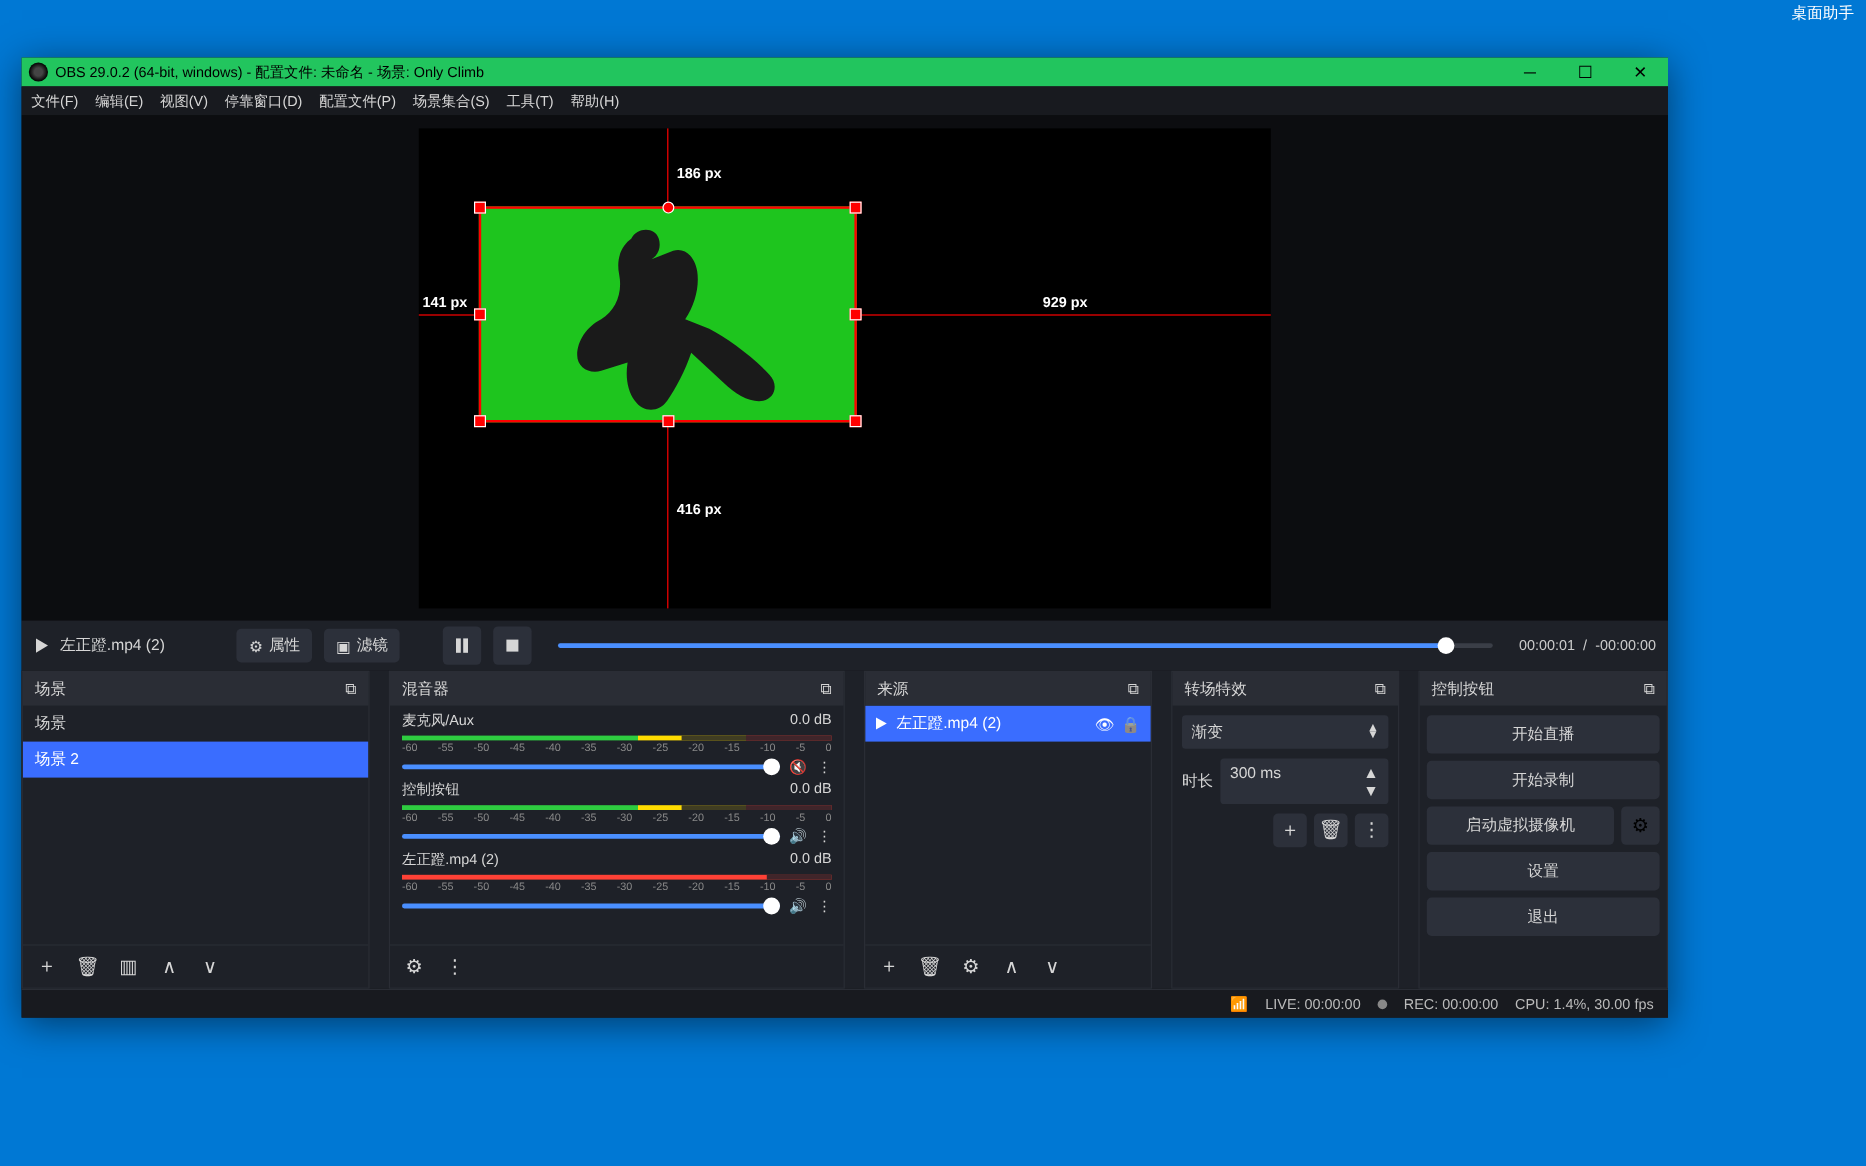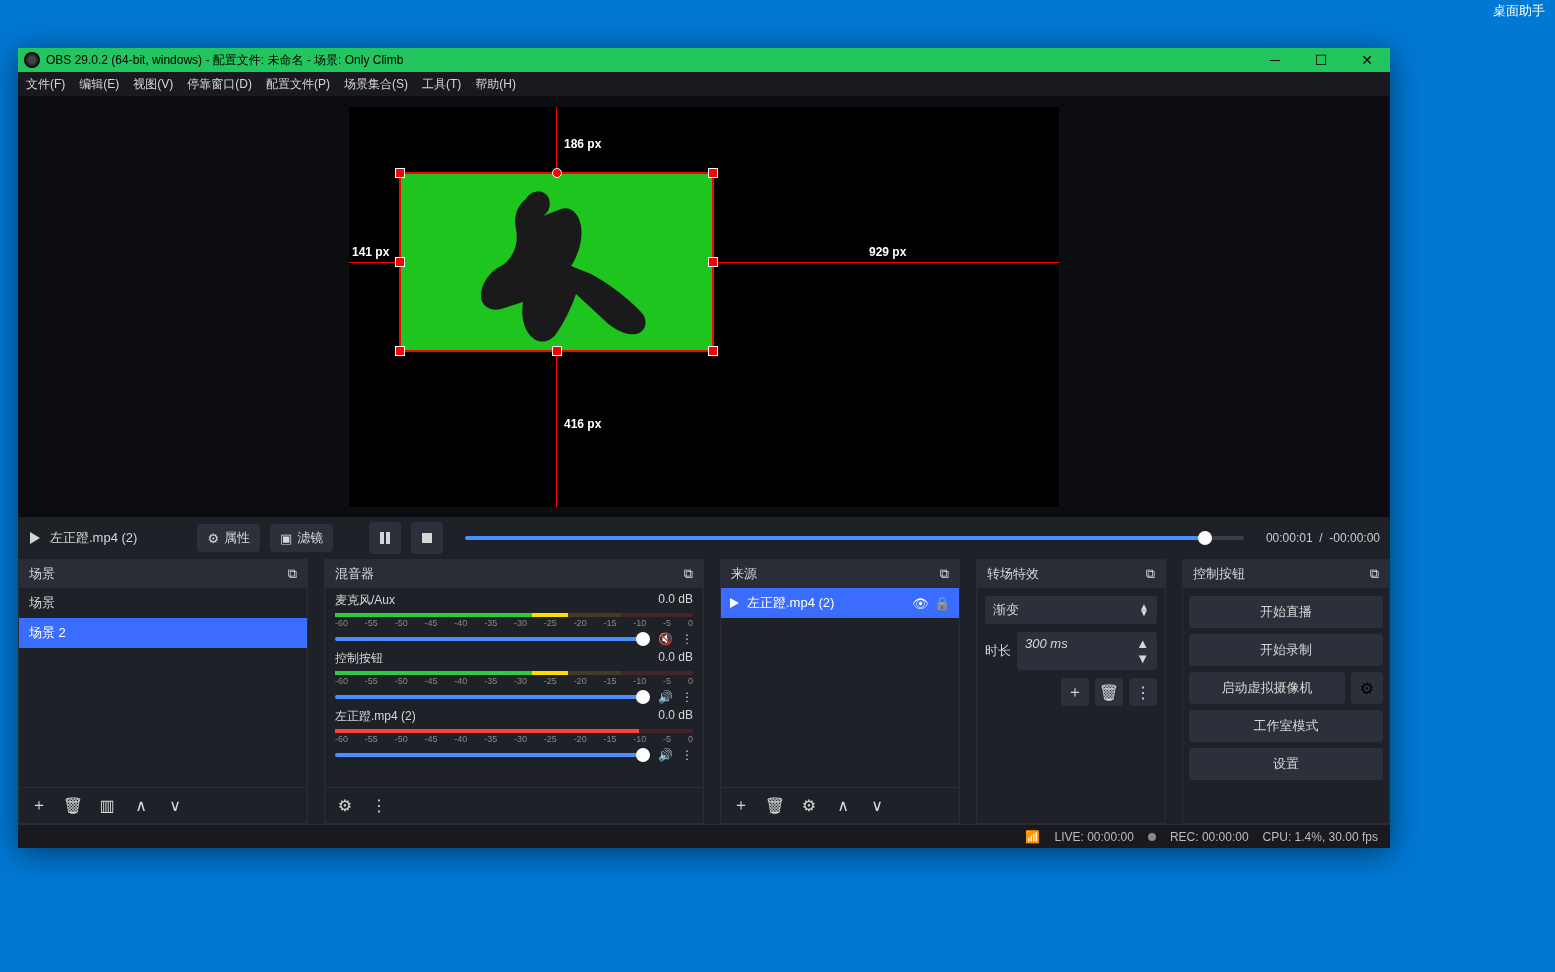--- a/index.html
+++ b/index.html
@@ -72,21 +72,21 @@
 .vol-slider { flex: 1; height: 4px; background: #4a8fff; border-radius: 2px; position: relative; }
 .vol-thumb { position: absolute; right: 0; top: -5px; width: 14px; height: 14px; background: #fff; border-radius: 50%; }
 
 .source-row { display: flex; align-items: center; padding: 6px 8px; background: #3a6dff; color: #fff; font-size: 13px; gap: 6px; }
 .source-row .vis { margin-left: auto; }
 
 .trans-body { padding: 8px; color: #d6d6d6; font-size: 13px; }
 .trans-select { background: #2c303a; padding: 5px 8px; border-radius: 3px; display: flex; align-items: center; margin-bottom: 8px; }
 .trans-select .sel-arrows { margin-left: auto; font-size: 10px; line-height: 6px; }
 .trans-dur { display: flex; align-items: center; gap: 6px; margin-bottom: 8px; justify-content: flex-end; }
-.trans-dur .spin { background: #2c303a; padding: 4px 8px; border-radius: 3px; flex: 1; display: flex; font-style: italic; }
+.trans-dur .spin { background: #2c303a; padding: 4px 8px; border-radius: 3px; flex: 1; display: flex; }
 .trans-btns { display: flex; gap: 6px; justify-content: flex-end; }
 
 .ctrl-body { padding: 8px 6px; display: flex; flex-direction: column; gap: 6px; }
 .ctrl-button { background: #2c303a; color: #d6d6d6; padding: 7px; text-align: center; font-size: 13px; border-radius: 4px; cursor: pointer; }
 .ctrl-row { display: flex; gap: 6px; }
 .ctrl-row .ctrl-button { flex: 1; }
 .ctrl-gear { width: 32px; background: #2c303a; border-radius: 4px; display: flex; align-items: center; justify-content: center; }
 
 .statusbar { height: 24px; background: #181a1f; color: #bbb; font-size: 12px; display: flex; align-items: center; justify-content: flex-end; padding: 0 12px; gap: 14px; border-top: 1px solid #2a2d35; }
 .statusbar .dot { width: 8px; height: 8px; background: #888; border-radius: 50%; display: inline-block; }
@@ -362,22 +362,22 @@
       </div>
       <div class="ctrl-body">
         <div class="ctrl-button">开始直播</div>
         <div class="ctrl-button">开始录制</div>
         <div class="ctrl-row">
           <div class="ctrl-button">启动虚拟摄像机</div>
           <div class="ctrl-gear">
               <span>⚙</span>
             </div>
         </div>
-        <div class="ctrl-button">工作室模式</div>
         <div class="ctrl-button">设置</div>
+        <div class="ctrl-button">退出</div>
       </div>
     </div>
 
   </div>
 
   <div class="statusbar">
     <span>📶</span>
     <span>LIVE: 00:00:00</span>
     <span class="dot"></span>
     <span>REC: 00:00:00</span>

